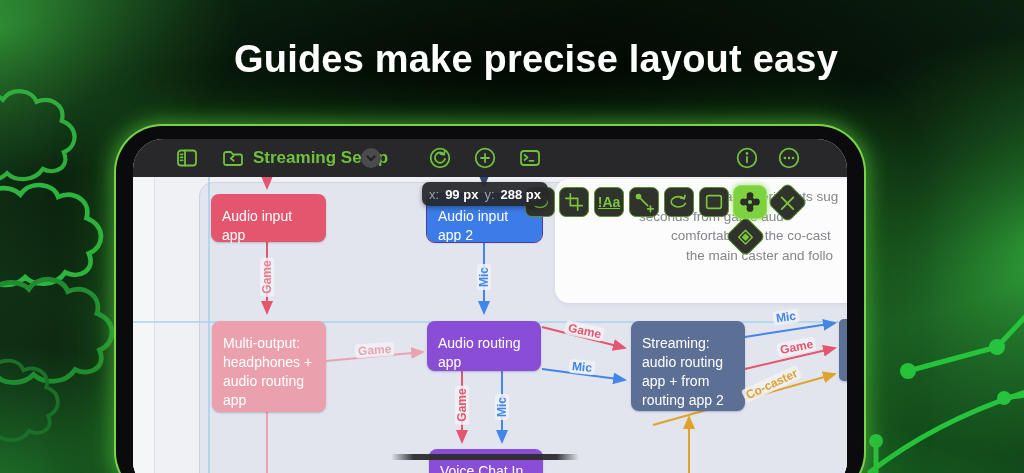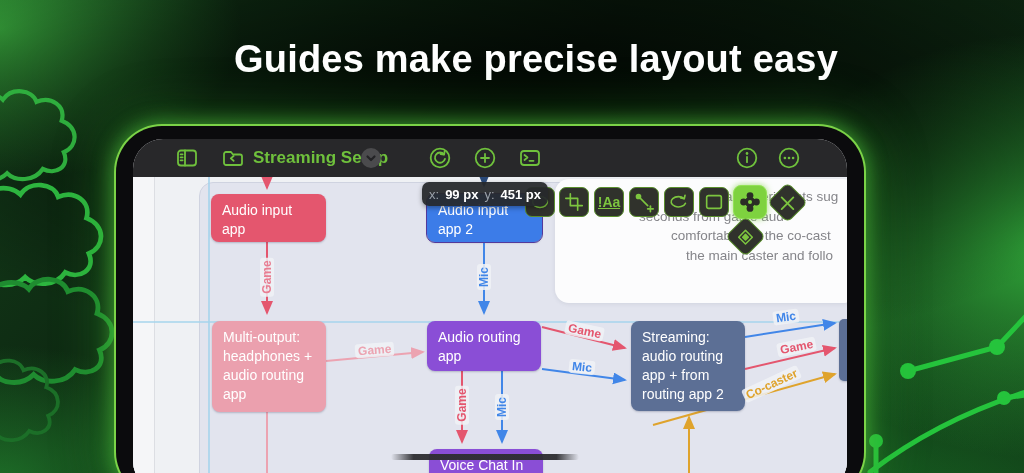--- a/index.html
+++ b/index.html
@@ -42,21 +42,21 @@
     background:#fcfcfd;box-shadow:0 1px 4px rgba(60,70,90,.10);overflow:hidden;}
   .noteline{white-space:nowrap;color:#85858a;font-size:13.5px;line-height:19.5px;}
   .noteline:nth-child(1){margin:8px 0 0 149px;}
   .noteline:nth-child(2){margin-left:84px;}
   .noteline:nth-child(3){margin-left:116px;}
   .noteline:nth-child(4){margin-left:131px;}
 
   .edges{position:absolute;left:0;top:0;}
 
   .node{position:absolute;border-radius:8px;color:#fff;font-size:14px;line-height:19px;
-    padding:7px 11px;box-sizing:border-box;box-shadow:0 1px 2px rgba(50,60,90,.28);}
+    padding:13px 11px;box-sizing:border-box;box-shadow:0 1px 2px rgba(50,60,90,.28);}
   .node .b{font-weight:400;}
   .n-red{background:#e4566e;}
   .n-pink{background:#eba0ae;}
   .n-blue{background:#3c7ce8;outline:1.5px solid #53399b;}
   .n-purple{background:#8a4ed6;}
   .n-slate{background:#5c6f95;}
 
   .elabel{position:absolute;font-weight:700;font-size:12px;background:rgba(240,242,246,.85);
     padding:0 3px;border-radius:3px;white-space:nowrap;}
   .vert{transform:translate(-50%,-50%) rotate(-90deg);}
@@ -312,20 +312,20 @@
           <svg width="20" height="20" viewBox="0 0 24 24">
               <rect x="6.2" y="6.2" width="11.6" height="11.6" transform="rotate(45 12 12)"></rect>
               <rect x="9.6" y="9.6" width="4.8" height="4.8" transform="rotate(45 12 12)" fill="#7cc53f"></rect>
             </svg>
         </div>
 
         <div class="coordtip">
           <span class="k">x:</span>
           <span class="v">99 px</span>
           <span class="k">y:</span>
-          <span class="v">451 px</span>
+          <span class="v">288 px</span>
         </div>
 
         <div class="homebar"></div>
       </div>
     </div>
   </div>
 </div>
 
 </body></html>

